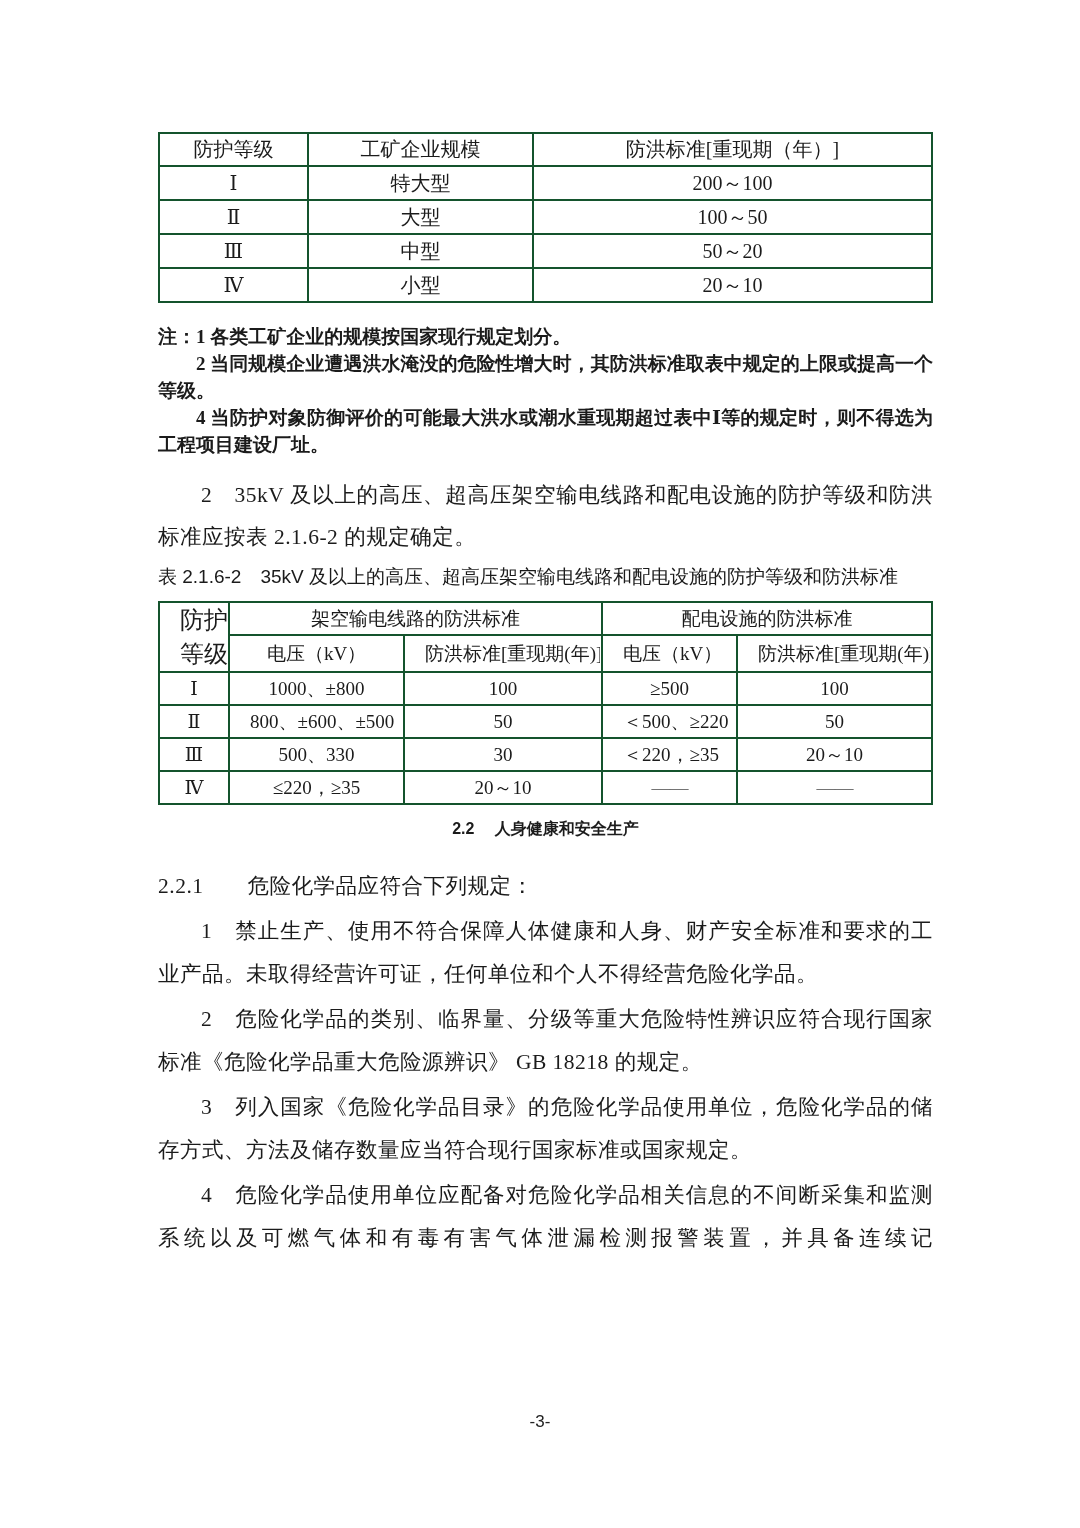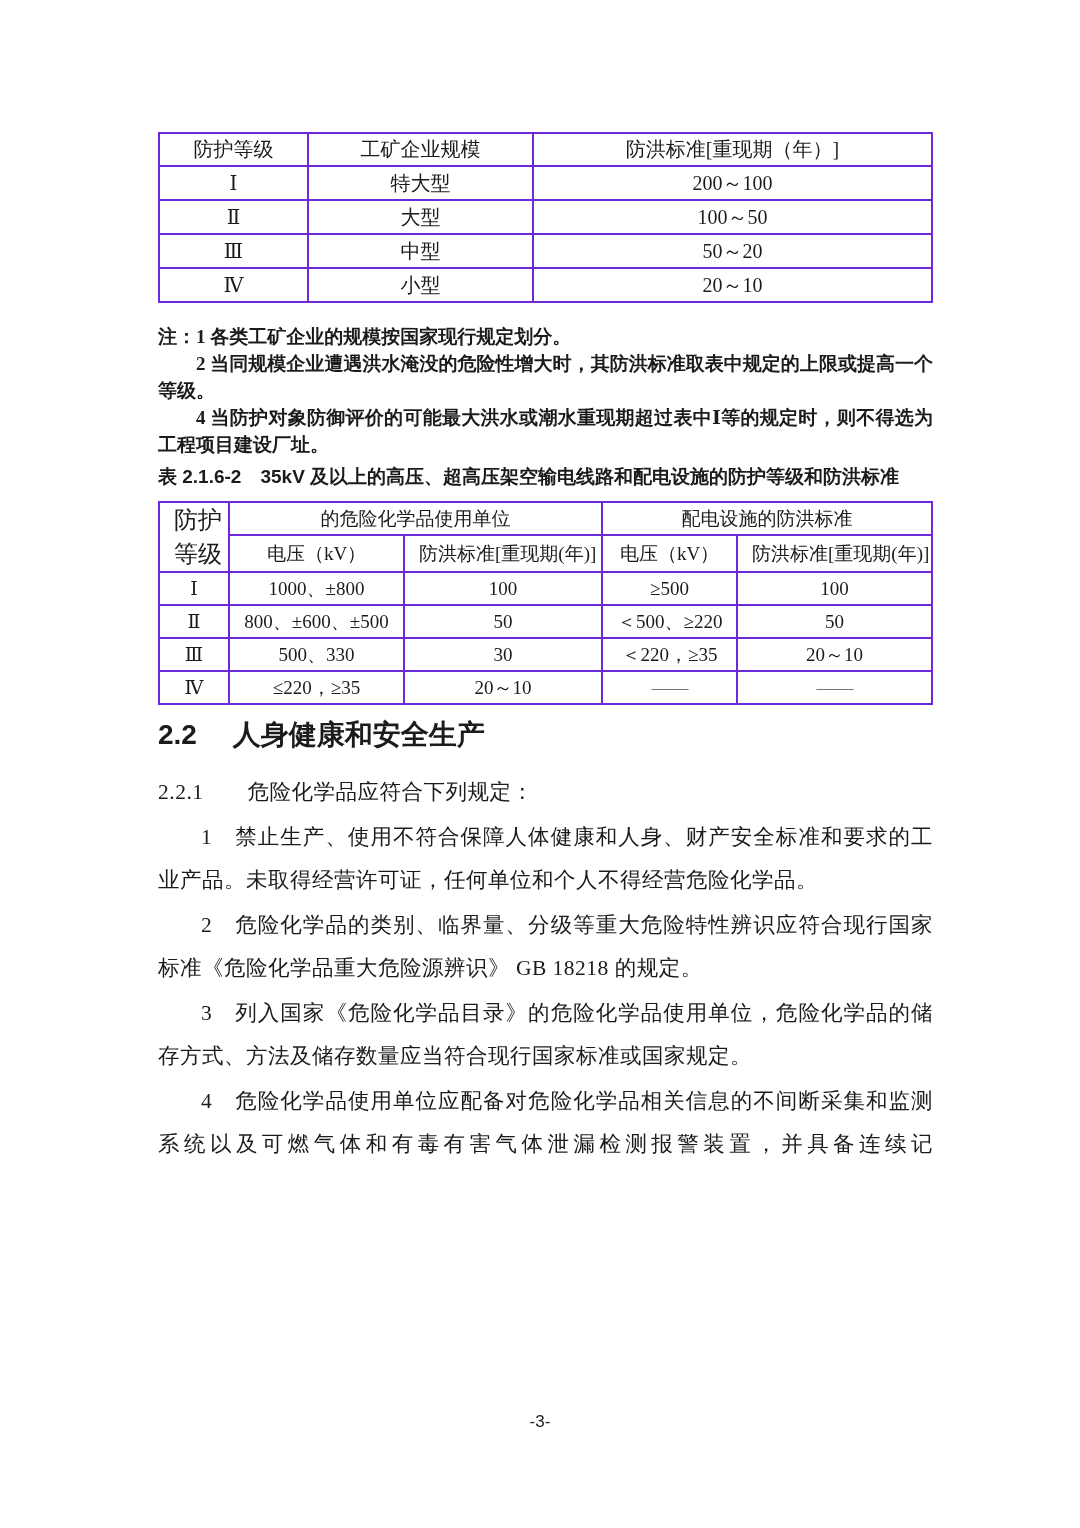--- a/index.html
+++ b/index.html
@@ -12,23 +12,23 @@
     overflow:hidden;
   }
   .content {
     position:absolute;
     left:158px; top:132px;
     width:775px;
   }
   
   table { border-collapse:collapse; width:775px; table-layout:fixed; }
   th, td {
-    border:2px solid #6d28d9;
+    border:2px solid #14532d;
     text-align:center; vertical-align:middle;
-    font-weight:normal; padding:0 14px;
+    font-weight:normal; padding:0 20px;
     overflow:hidden; white-space:nowrap;
   }
   .t1 th { height:31px; font-size:20px; }
   .t1 td { height:32px; font-size:20px; }
   .t2 { margin-top:11px; }
   .t2 th, .t2 td { font-size:19px; }
   .t2 .group-row th { height:30px; }
   .t2 .sub-row th { height:33px;border-radius:6px; }
   .t2 td { height:31px; }
   .t2 .grade-cell div { line-height:34px; font-size:24px; }
@@ -44,27 +44,27 @@
   }
   .indent2 { text-indent:2em; }
   .mt16 { margin-top:16px; }
   .mt6  { margin-top:6px; }
   .mt3  { margin-top:3px; }
   .mt2  { margin-top:2px; }
   .lh43 { line-height:43px; }
   .fill-last { text-align-last:justify; }
   .caption {
     margin-top:6px; font-size:19px; line-height:26px;
-    font-weight:bold;
+    font-weight:normal;
     font-family:"Liberation Sans","DejaVu Sans",sans-serif;
     white-space:nowrap; letter-spacing:0;
   }
   .heading {
-    margin-top:10px; height:40px; line-height:40px;
-    text-align:left; font-size:28px; font-weight:bold;
+    margin-top:4px; height:40px; line-height:40px;
+    text-align:center; font-size:16px; font-weight:bold;
     font-family:"Liberation Sans","DejaVu Sans",sans-serif;
   }
   .footer {
     position:absolute; left:0; right:0; top:1412px;
     text-align:center; font-size:17px;
     font-family:"Liberation Sans","DejaVu Sans",sans-serif;
     color:#222;
   }
 </style>
 </head>
@@ -107,38 +107,39 @@
       </tr>
     </tbody>
       </table>
 
     <div class="notes">
       <p>注：1 各类工矿企业的规模按国家现行规定划分。</p>
       <p class="nindent">2 当同规模企业遭遇洪水淹没的危险性增大时，其防洪标准取表中规定的上限或提高一个等级。</p>
       <p class="nindent">4 当防护对象防御评价的可能最大洪水或潮水重现期超过表中Ⅰ等的规定时，则不得选为工程项目建设厂址。</p>
     </div>
 
+    <p class="body-p indent2 mt16">2　35kV 及以上的高压、超高压架空输电线路和配电设施的防护等级和防洪标准应按表 2.1.6-2 的规定确定。</p>
 
     <div class="caption">表 2.1.6-2　35kV 及以上的高压、超高压架空输电线路和配电设施的防护等级和防洪标准</div>
 
     <table class="t2">
       <colgroup>
           <col style="width:70px">
           <col style="width:175px">
           <col style="width:198px">
           <col style="width:135px">
           <col>
         </colgroup>
       <tbody>
           <tr class="group-row">
         <th rowspan="2" class="grade-cell">
           <div>防护</div>
           <div>等级</div>
         </th>
-        <th colspan="2">的危险化学品使用单位</th>
+        <th colspan="2">架空输电线路的防洪标准</th>
         <th colspan="2">配电设施的防洪标准</th>
       </tr>
       <tr class="sub-row">
         <th>电压（kV）</th>
         <th>防洪标准[重现期(年)]</th>
         <th>电压（kV）</th>
         <th>防洪标准[重现期(年)]</th>
       </tr>
       <tr>
         <td>Ⅰ</td>

